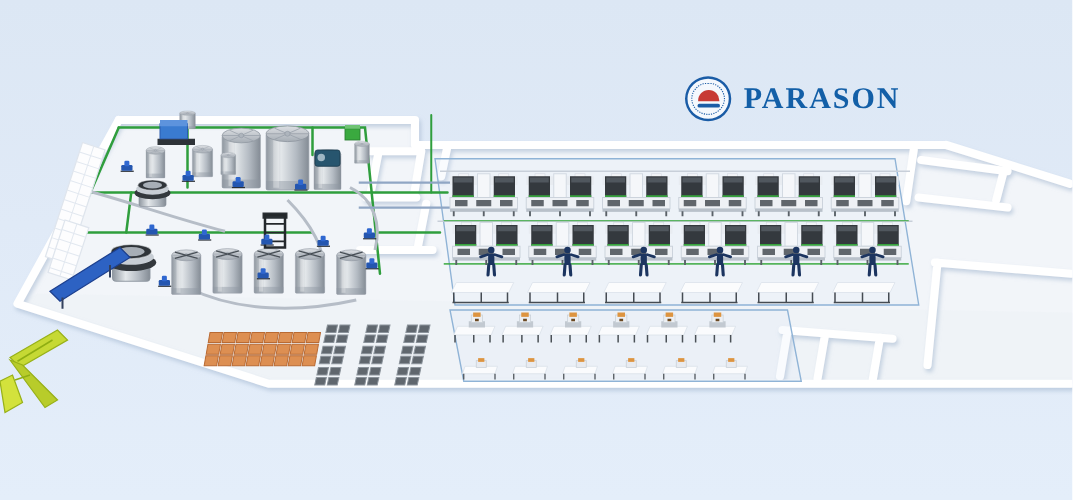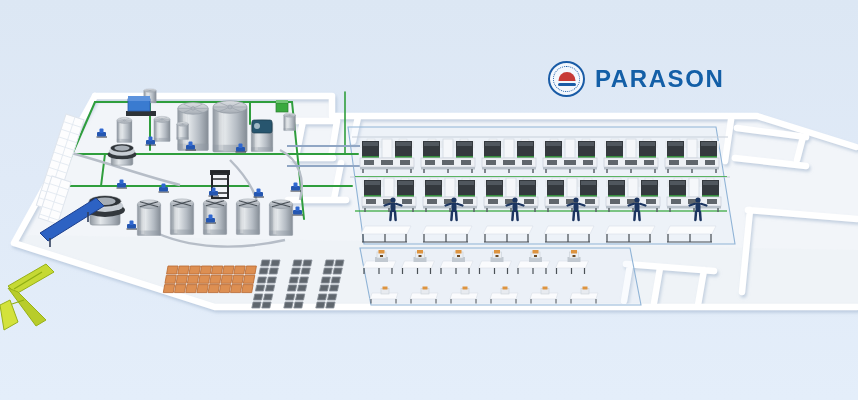--- a/index.html
+++ b/index.html
@@ -13,21 +13,21 @@
     --pallet-orange:#dd8f52;
     --conveyor-yellow:#c6d934;
     --machine-dark:#363c41;
     --partition-blue:#8fb3d6;
     --brand-blue:#135fa7;
   }
   html,body{margin:0;padding:0;}
   .stage{
     position:relative;width:858px;height:400px;overflow:hidden;
     background:linear-gradient(180deg,var(--background-top) 0%,#e0eaf7 45%,var(--background-bottom) 100%);
-    font-family:Liberation Sans, sans-serif;
+    font-family:Liberation Serif, serif;
   }
   .scene-svg{position:absolute;left:0;top:0;}
   .logo{
     position:absolute;left:548px;top:59px;height:40px;
     display:flex;align-items:center;gap:10px;
   }
   .logo-badge{
     position:relative;width:37px;height:36px;border-radius:50%;
     border:2px solid #1a5ca6;background:#f4f8fd;box-sizing:border-box;
   }

